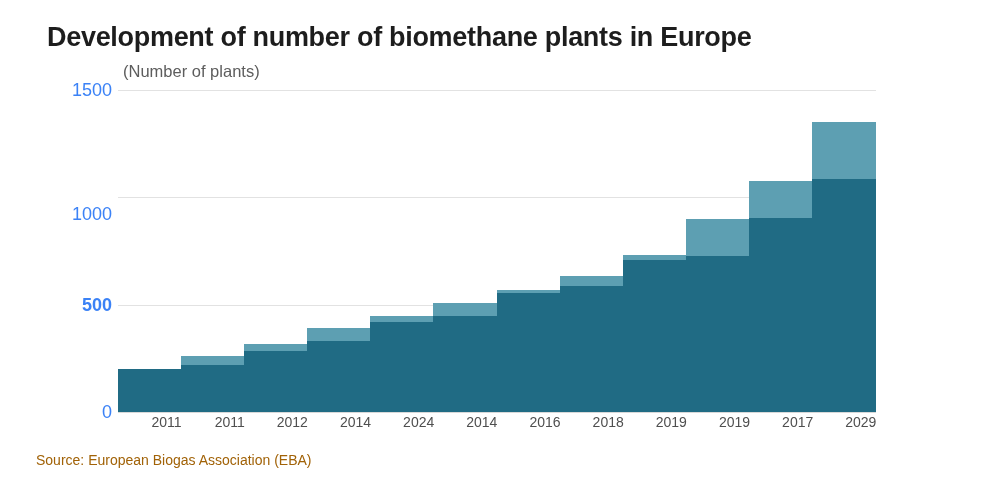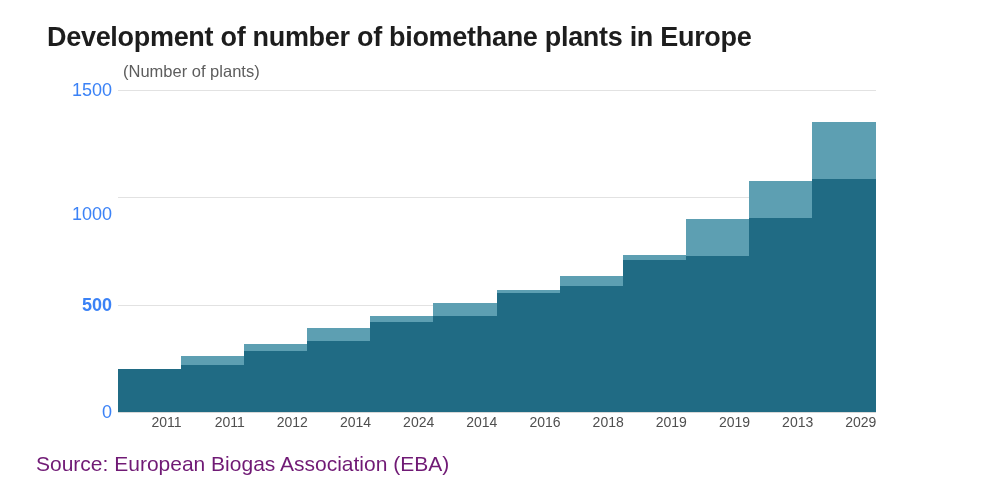--- a/index.html
+++ b/index.html
@@ -138,22 +138,22 @@
     text-align: right;
     font-size: 14px;
     color: #4f4f4f;
   }
 
   
   #source-note {
     position: absolute;
     left: 36px;
     top: 452px;
-    font-size: 21px;
-    color: #701a75;
+    font-size: 14px;
+    color: #a16207;
     white-space: nowrap;
   }
 </style>
 </head>
 <body>
 
 <div id="chart-card">
 
   <div id="chart-title">Development of number of biomethane plants in Europe</div>
 
@@ -229,19 +229,19 @@
       <div class="x-tick-label" style="left: -0.416667px;">2011</div>
       <div class="x-tick-label" style="left: 62.75px;">2011</div>
       <div class="x-tick-label" style="left: 125.917px;">2012</div>
       <div class="x-tick-label" style="left: 189.083px;">2014</div>
       <div class="x-tick-label" style="left: 252.25px;">2024</div>
       <div class="x-tick-label" style="left: 315.417px;">2014</div>
       <div class="x-tick-label" style="left: 378.583px;">2016</div>
       <div class="x-tick-label" style="left: 441.75px;">2018</div>
       <div class="x-tick-label" style="left: 504.917px;">2019</div>
       <div class="x-tick-label" style="left: 568.083px;">2019</div>
-      <div class="x-tick-label" style="left: 631.25px;">2013</div>
+      <div class="x-tick-label" style="left: 631.25px;">2017</div>
       <div class="x-tick-label" style="left: 694.417px;">2029</div>
     </div>
 
   <div id="source-note">Source: European Biogas Association (EBA)</div>
 
 </div>
 
 </body></html>

